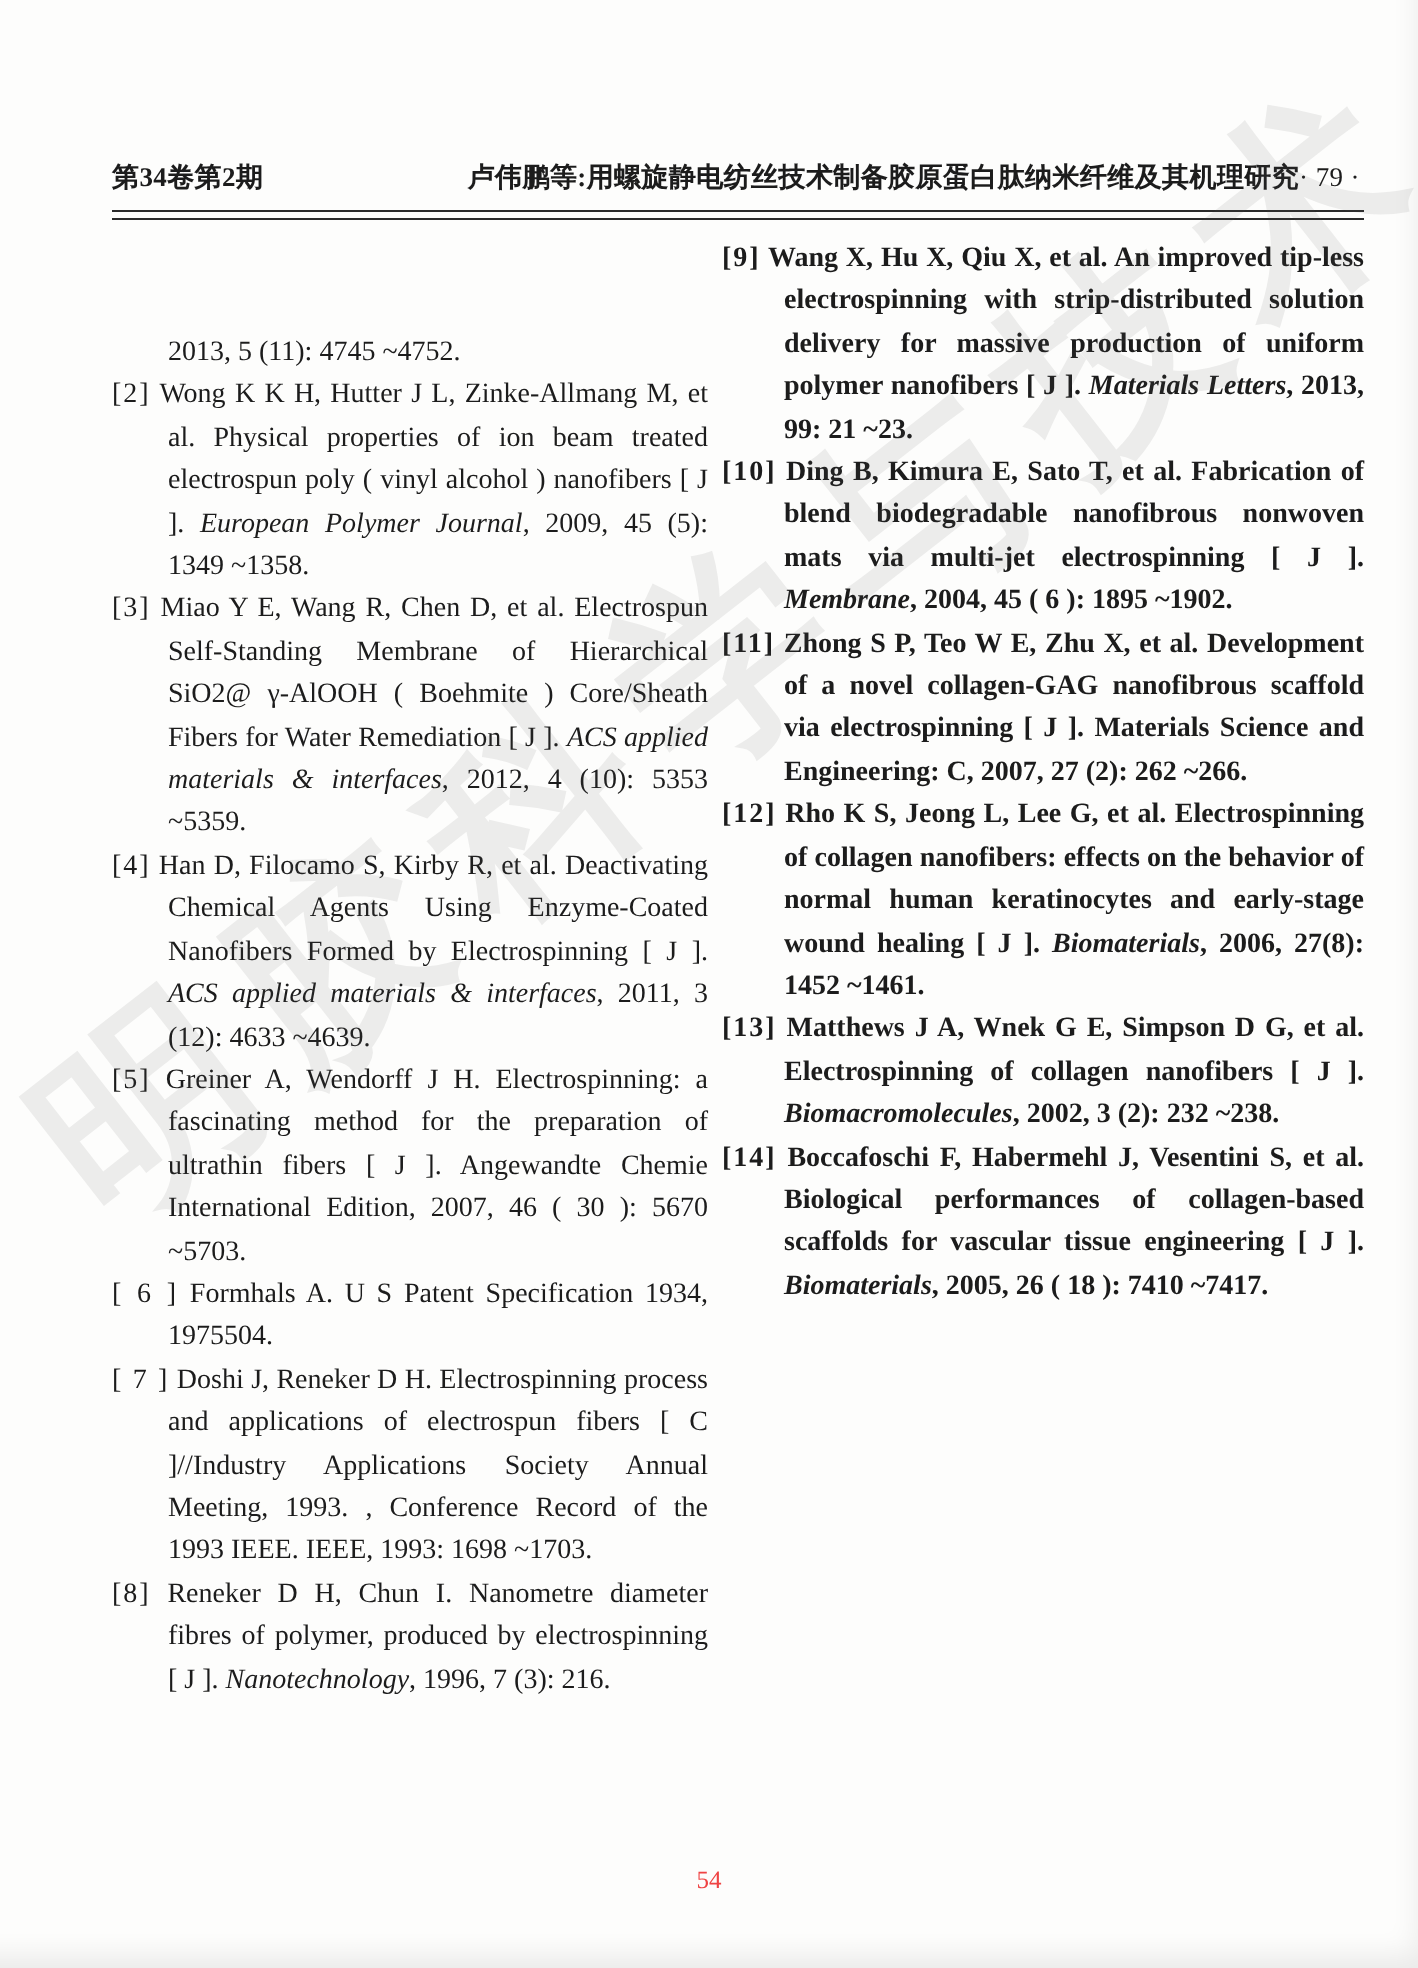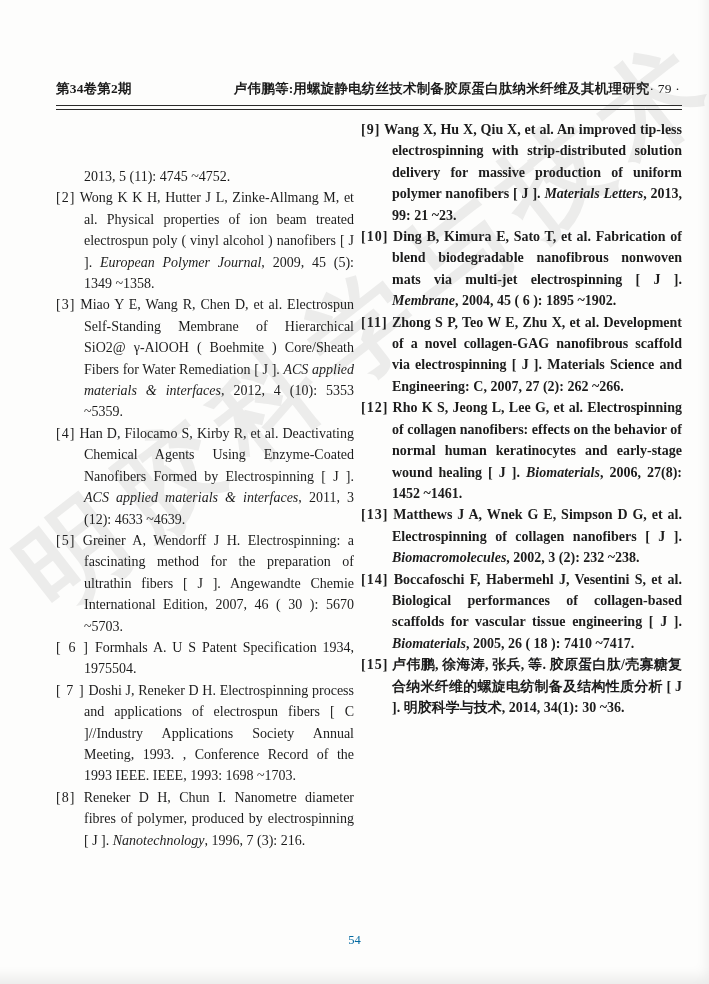--- a/index.html
+++ b/index.html
@@ -48,21 +48,21 @@
     color:rgba(90,90,90,0.10);
     letter-spacing:18px;white-space:nowrap;
     transform:rotate(-38deg);
     transform-origin:50% 50%;
     pointer-events:none;
     font-family:"Liberation Sans",sans-serif;
   }
   
   .folio{
     position:absolute;left:0;right:0;bottom:36px;
-    text-align:center;font-size:12.5px;color:#0369a1;
+    text-align:center;font-size:12.5px;color:#ef4444;
   }
 </style>
 </head>
 <body>
 
 <div class="page">
 
   <div class="wm">明胶科学与技术</div>
 
   <div class="hdr">
@@ -83,18 +83,17 @@
         <div class="ref"><span class="marker">[ 7 ]</span> <span>Doshi J, Reneker D H. Electrospinning process and applications of electrospun fibers [ C ]//Industry Applications Society Annual Meeting, 1993. , Conference Record of the 1993 IEEE. IEEE, 1993: 1698 ~1703.</span></div>
         <div class="ref"><span class="marker">[8]</span> <span>Reneker D H, Chun I. Nanometre diameter fibres of polymer, produced by electrospinning [ J ]. </span><i>Nanotechnology</i><span>, 1996, 7 (3): 216.</span></div>
       </div>
     <div class="col right">
         <div class="ref"><span class="marker">[9]</span> <span>Wang X, Hu X, Qiu X, et al. An improved tip-less electrospinning with strip-distributed solution delivery for massive production of uniform polymer nanofibers [ J ]. </span><i>Materials Letters</i><span>, 2013, 99: 21 ~23.</span></div>
         <div class="ref"><span class="marker">[10]</span> <span>Ding B, Kimura E, Sato T, et al. Fabrication of blend biodegradable nanofibrous nonwoven mats via multi-jet electrospinning [ J ]. </span><i>Membrane</i><span>, 2004, 45 ( 6 ): 1895 ~1902.</span></div>
         <div class="ref"><span class="marker">[11]</span> <span>Zhong S P, Teo W E, Zhu X, et al. Development of a novel collagen-GAG nanofibrous scaffold via electrospinning [ J ]. Materials Science and Engineering: C, 2007, 27 (2): 262 ~266.</span></div>
         <div class="ref"><span class="marker">[12]</span> <span>Rho K S, Jeong L, Lee G, et al. Electrospinning of collagen nanofibers: effects on the behavior of normal human keratinocytes and early-stage wound healing [ J ]. </span><i>Biomaterials</i><span>, 2006, 27(8): 1452 ~1461.</span></div>
         <div class="ref"><span class="marker">[13]</span> <span>Matthews J A, Wnek G E, Simpson D G, et al. Electrospinning of collagen nanofibers [ J ]. </span><i>Biomacromolecules</i><span>, 2002, 3 (2): 232 ~238.</span></div>
         <div class="ref"><span class="marker">[14]</span> <span>Boccafoschi F, Habermehl J, Vesentini S, et al. Biological performances of collagen-based scaffolds for vascular tissue engineering [ J ]. </span><i>Biomaterials</i><span>, 2005, 26 ( 18 ): 7410 ~7417.</span></div>
-        <div class="ref"><span class="marker">[15]</span> <span>卢伟鹏, 徐海涛, 张兵, 等. 胶原蛋白肽/壳寡糖复合纳米纤维的螺旋电纺制备及结构性质分析 [ J ]. 明胶科学与技术, 2014, 34(1): 30 ~36.</span></div>
       </div>
   </div>
 
   <div class="folio">54</div>
 </div>
 
 </body></html>

